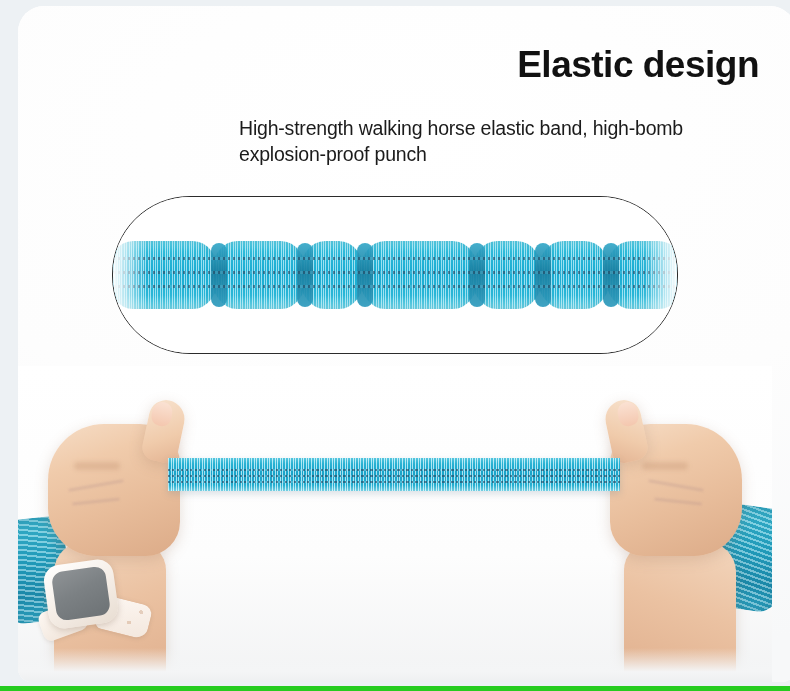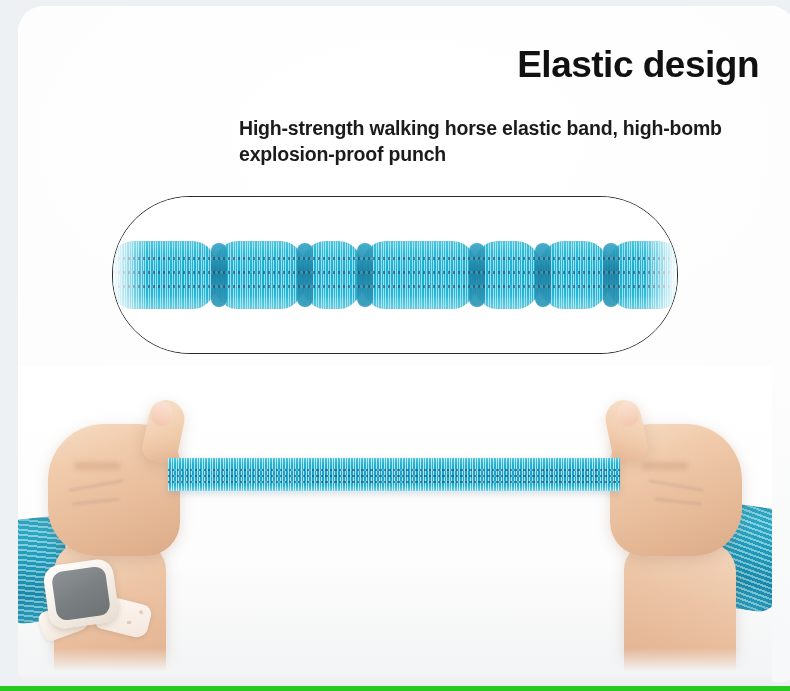--- a/index.html
+++ b/index.html
@@ -19,21 +19,21 @@
       radial-gradient(120% 80% at 50% 20%, #ffffff 0%, #fdfdfd 55%, #f7f8f9 100%);}
 
   
   .title{
     position:absolute;right:37px;top:40px;
     font-size:37px;font-weight:bold;color:#111111;letter-spacing:-0.5px;
     text-align:right;line-height:1.05;white-space:nowrap;
   }
   .subtitle{
     position:absolute;right:37px;top:110px;width:520px;
-    font-size:19.5px;font-weight:bold;color:#1b1b1b;
+    font-size:19.5px;font-weight:normal;color:#1b1b1b;
     text-align:left;line-height:1.33;letter-spacing:-0.2px;
   }
 
   
   .detail-panel{
     position:absolute;left:94px;top:190px;width:564px;height:156px;
     border:1.4px solid #2b2b2b;border-radius:78px;
     background:#ffffff;overflow:hidden;
   }
   .detail-panel-glow{

